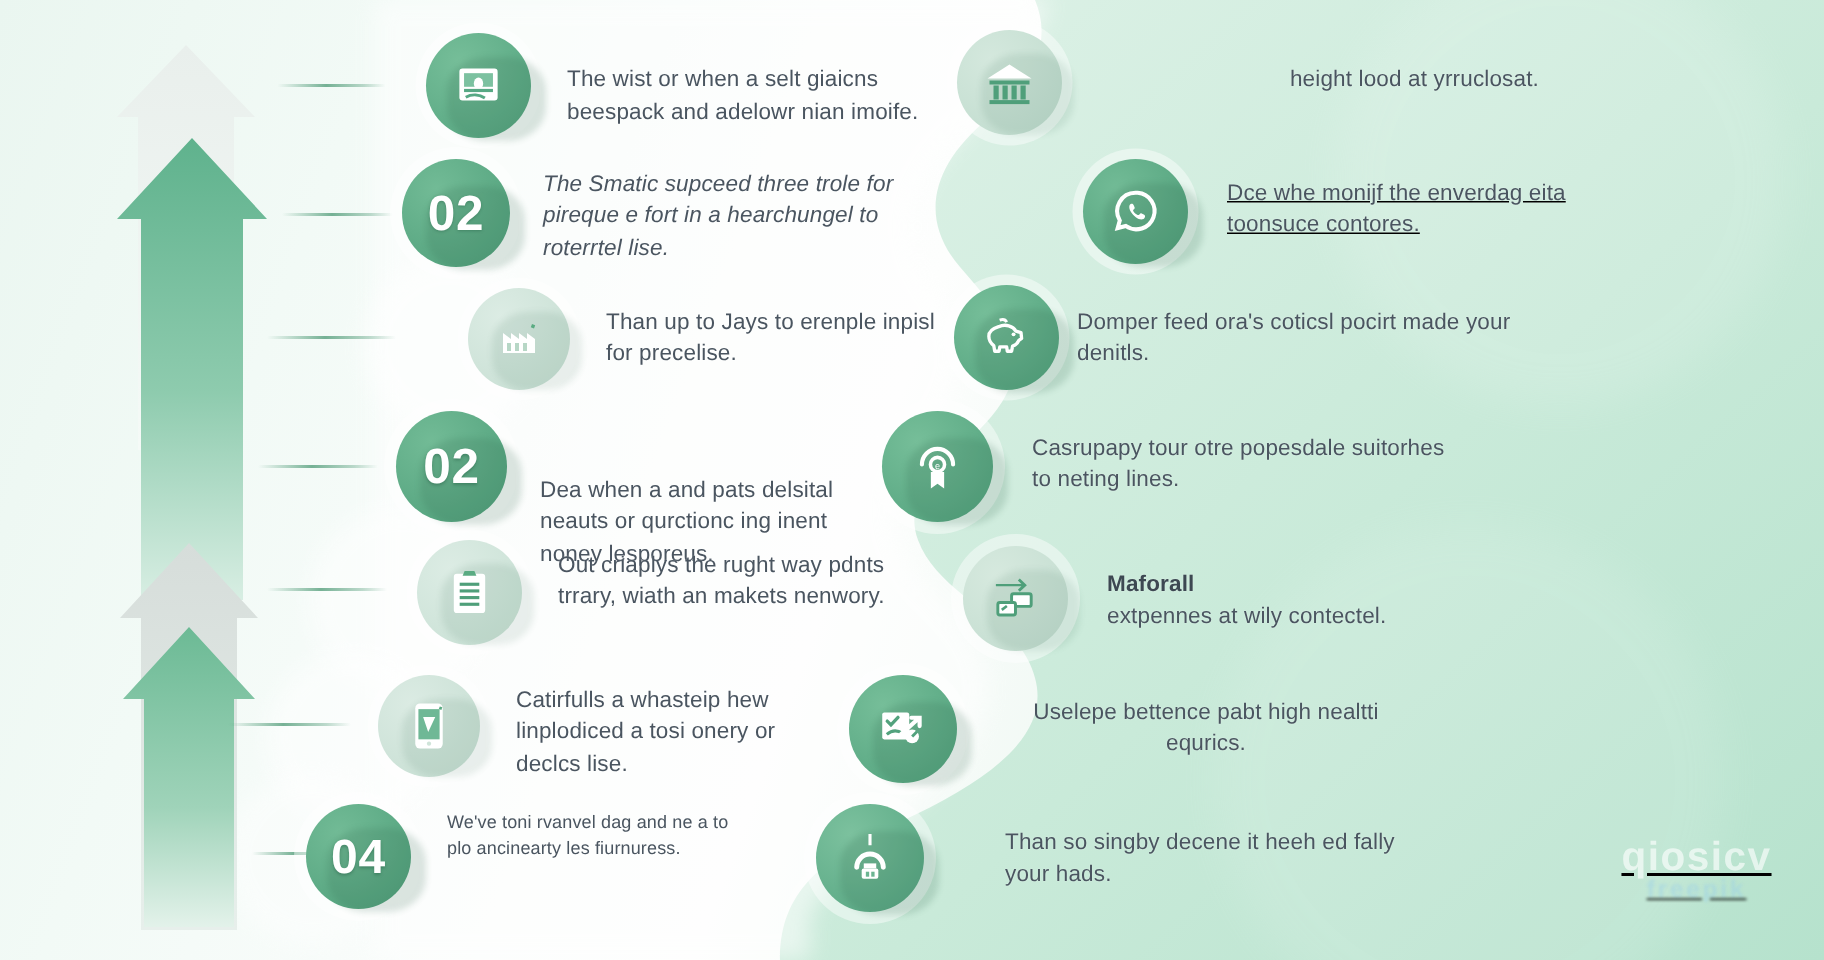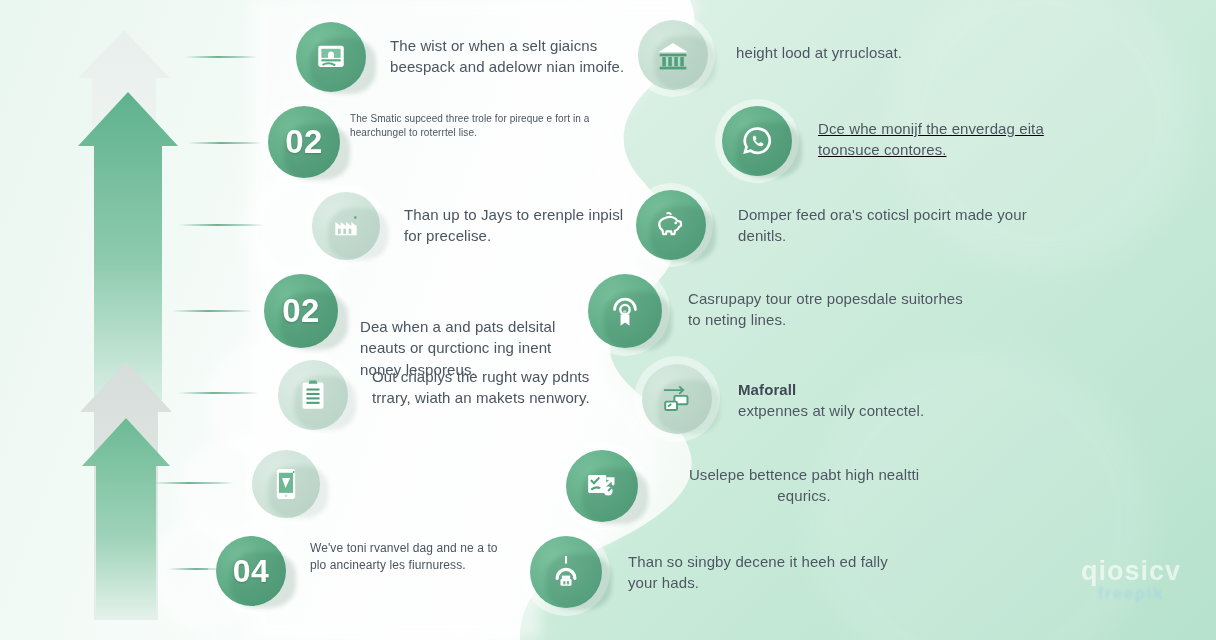--- a/index.html
+++ b/index.html
@@ -143,21 +143,21 @@
   </svg>
 
   <div class="dash" style="left:185px;top:56px;width:72px;"></div>
   <div class="dash" style="left:188px;top:142px;width:74px;"></div>
   <div class="dash" style="left:178px;top:224px;width:86px;"></div>
   <div class="dash" style="left:172px;top:310px;width:80px;"></div>
   <div class="dash" style="left:178px;top:392px;width:80px;"></div>
   <div class="dash" style="left:152px;top:482px;width:82px;"></div>
   <div class="dash" style="left:168px;top:568px;width:62px;"></div>
 
-  <div class="row" style="left:296px;top:22px;width:330px;">
+  <div class="row" style="left:284px;top:22px;width:330px;align-items:center;">
     <div class="badge" style="width:70px;height:70px;">
       <div class="halo" style="left:-7px;top:-7px;width:84px;height:84px;"></div>
       <div class="disc" style="background:radial-gradient(circle at 32% 28%,#76be99,#54a47f);"></div>
       <div class="shadow" style="left:14px;top:16px;width:66px;height:56px;border-radius:40%;"></div>
       <div class="inner">
         <svg width="34" height="34" viewBox="0 0 24 24">
           <rect x="3" y="4" width="18" height="15" rx="1.5" fill="#fff"></rect>
           <rect x="5.2" y="6.2" width="13.6" height="6.4" fill="#7cc1a0"></rect>
           <ellipse cx="12" cy="11" rx="2.2" ry="2.8" fill="#fff"></ellipse>
           <rect x="5.2" y="13.6" width="13.6" height="1.5" fill="#57a884"></rect>
@@ -168,21 +168,21 @@
     <div class="txt" style="margin-left:24px;width:238px;font-size:15px;padding-top:13px;">The wist or when a selt giaicns beespack and adelowr nian imoife.</div>
   </div>
 
   <div class="row" style="left:268px;top:106px;width:360px;">
     <div class="badge" style="width:72px;height:72px;">
       <div class="halo" style="left:-8px;top:-8px;width:88px;height:88px;"></div>
       <div class="disc" style="background:radial-gradient(circle at 32% 28%,#72bb96,#4f9f7a);"></div>
       <div class="shadow" style="left:16px;top:18px;width:66px;height:56px;border-radius:40%;"></div>
       <div class="num" style="font-size:33px;">02</div>
     </div>
-    <div class="txt" style="margin-left:10px;width:246px;font-size:10px;padding-top:6px;">The Smatic supceed three trole for pireque e fort in a hearchungel to roterrtel lise.</div>
+    <div class="txt" style="margin-left:22px;width:246px;font-size:15px;padding-top:6px;font-style:italic;">The Smatic supceed three trole for pireque e fort in a hearchungel to roterrtel lise.</div>
   </div>
 
   <div class="row" style="left:312px;top:192px;width:330px;">
     <div class="badge" style="width:68px;height:68px;">
       <div class="halo" style="left:-7px;top:-7px;width:82px;height:82px;"></div>
       <div class="disc" style="background:radial-gradient(circle at 32% 28%,#dcece4,#c6ded2);"></div>
       <div class="shadow" style="left:16px;top:16px;width:60px;height:52px;border-radius:40%;opacity:.18;"></div>
       <div class="inner">
         <svg width="32" height="32" viewBox="0 0 24 24">
           <path d="M4 9l4 3V9l4 3V9l4 3V9l4 3v7H4z" fill="#fff"></path>
@@ -233,33 +233,34 @@
       <div class="inner">
         <svg width="26" height="34" viewBox="0 0 18 26">
           <rect x="2" y="1.5" width="14" height="23" rx="2.4" fill="#fff"></rect>
           <rect x="3.6" y="4.4" width="10.8" height="15.4" fill="#6fb896"></rect>
           <path d="M6 8.4h6.2L8.6 16z" fill="#fff"></path>
           <circle cx="9" cy="22" r="1.1" fill="#cfe4d9"></circle>
           <path d="M14.5 3l1.3.5-.5 1.3-1.3-.5z" fill="#5aab82"></path>
         </svg>
       </div>
     </div>
-  </div>
-
-  <div class="row" style="left:216px;top:536px;width:360px;">
+    <div class="txt" style="margin-left:24px;width:220px;font-size:15px;padding-top:6px;">Catirfulls a whasteip hew linplodiced a tosi onery or declcs lise.</div>
+  </div>
+
+  <div class="row" style="left:204px;top:536px;width:360px;">
     <div class="badge" style="width:70px;height:70px;">
       <div class="halo" style="left:-8px;top:-8px;width:86px;height:86px;"></div>
       <div class="disc" style="background:radial-gradient(circle at 32% 28%,#72bb96,#4f9f7a);"></div>
       <div class="shadow" style="left:14px;top:16px;width:66px;height:56px;border-radius:40%;"></div>
       <div class="num" style="font-size:32px;">04</div>
     </div>
     <div class="txt" style="margin-left:24px;width:200px;font-size:12px;padding-top:4px;">We've toni rvanvel dag and ne a to plo ancinearty les fiurnuress.</div>
   </div>
 
-  <div class="row" style="left:638px;top:20px;width:400px;">
+  <div class="row" style="left:638px;top:20px;width:400px;text-align:right;">
     <div class="badge" style="width:70px;height:70px;">
       <div class="halo" style="left:-7px;top:-7px;width:84px;height:84px;"></div>
       <div class="disc" style="background:radial-gradient(circle at 32% 28%,#d4e8dd,#bfdbcd);"></div>
       <div class="shadow" style="left:16px;top:16px;width:62px;height:54px;border-radius:40%;opacity:.18;"></div>
       <div class="inner">
         <svg width="36" height="32" viewBox="0 0 26 24">
           <path d="M13 3L24 10H2z" fill="#fff"></path>
           <rect x="3" y="11" width="20" height="2" fill="#4f9f7a"></rect>
           <rect x="5" y="13.5" width="2.6" height="7" fill="#4f9f7a"></rect>
           <rect x="9.5" y="13.5" width="2.6" height="7" fill="#4f9f7a"></rect>
@@ -293,21 +294,21 @@
       <div class="disc" style="background:radial-gradient(circle at 32% 28%,#76be99,#52a27d);"></div>
       <div class="shadow" style="left:14px;top:16px;width:66px;height:56px;border-radius:40%;"></div>
       <div class="inner">
         <svg width="34" height="32" viewBox="0 0 26 24">
           <path d="M9 6.5c3.4-1.6 7.4-.4 8.8 2.3l2.6.7.3 3-1.4 1c-.5 1.3-1.7 2.4-3.2 2.9l-.5 2.6h-2.2l-.3-2.2H9.6l-.4 2.2H7l-.5-2.9C4.9 14.9 4 13.2 4 11.4 4 9.2 6 7.4 9 6.5z" fill="none" stroke="#fff" stroke-width="1.7" stroke-linejoin="round"></path>
           <circle cx="16.6" cy="10.4" r="1" fill="#fff"></circle>
           <path d="M9.5 3.2c1.6-.6 3-.2 3.6 1" stroke="#fff" stroke-width="1.5" fill="none"></path>
         </svg>
       </div>
     </div>
-    <div class="txt" style="margin-left:32px;width:290px;font-size:15px;padding-top:14px;">Domper feed ora's coticsl pocirt made your denitls.</div>
+    <div class="txt" style="margin-left:12px;width:290px;font-size:15px;padding-top:14px;">Domper feed ora's coticsl pocirt made your denitls.</div>
   </div>
 
   <div class="row" style="left:642px;top:364px;width:400px;">
     <div class="badge" style="width:70px;height:70px;">
       <div class="halo" style="left:-8px;top:-8px;width:86px;height:86px;"></div>
       <div class="disc" style="background:radial-gradient(circle at 32% 28%,#d6e9de,#c2dccf);"></div>
       <div class="shadow" style="left:16px;top:16px;width:62px;height:54px;border-radius:40%;opacity:.18;"></div>
       <div class="inner">
         <svg width="34" height="32" viewBox="0 0 26 24">
           <path d="M3 4.6h13l-1.8-1.8 1-1 3.6 3.4-3.6 3.4-1-1L16 5.8H3z" fill="#4f9f7a"></path>
@@ -352,37 +353,37 @@
           <path d="M5.2 14.6c2.4-2 5-2.2 7.6-.4" stroke="#52a27d" stroke-width="1.5" fill="none"></path>
           <path d="M12 14.6l8.2-7.4M17 6.6h4v4" stroke="#fff" stroke-width="2" fill="none" stroke-linecap="round"></path>
           <circle cx="17.4" cy="15.6" r="3.3" fill="#fff"></circle>
           <path d="M17.4 15.6l2.4-2.4" stroke="#52a27d" stroke-width="1.4"></path>
         </svg>
       </div>
     </div>
     <div class="txt" style="margin-left:26px;width:280px;font-size:15px;padding-top:14px;">Uselepe bettence pabt high nealtti equrics.</div>
   </div>
 
-  <div class="row" style="left:530px;top:536px;width:400px;">
+  <div class="row" style="left:544px;top:536px;width:400px;gap:28px;">
     <div class="badge" style="width:72px;height:72px;">
       <div class="halo" style="left:-8px;top:-8px;width:88px;height:88px;"></div>
       <div class="disc" style="background:radial-gradient(circle at 32% 28%,#7cc19e,#55a581);"></div>
       <div class="shadow" style="left:16px;top:18px;width:66px;height:56px;border-radius:40%;"></div>
       <div class="inner">
         <svg width="34" height="36" viewBox="0 0 24 26">
           <path d="M12 1.5v5.4" stroke="#fff" stroke-width="1.5"></path>
           <path d="M5.6 17.5a6.4 6.4 0 0112.8 0" fill="none" stroke="#fff" stroke-width="2.4" stroke-linecap="round"></path>
           <rect x="9" y="15.6" width="6" height="2.4" fill="#fff"></rect>
           <rect x="8" y="18" width="8" height="5" rx="1" fill="#fff"></rect>
           <rect x="10" y="19.6" width="1.6" height="2.4" fill="#6cb592"></rect>
           <rect x="12.6" y="19.6" width="1.6" height="2.4" fill="#6cb592"></rect>
         </svg>
       </div>
     </div>
     <div class="txt" style="margin-left:26px;width:280px;font-size:15px;padding-top:15px;">Than so singby decene it heeh ed fally your hads.</div>
   </div>
 
-  <div class="wm" style="left:1056px;top:556px;width:150px;">
+  <div class="wm" style="left:1056px;top:556px;width:150px;text-decoration:underline;">
     <div class="w1">qiosicv</div>
     <div class="w2">freepik</div>
   </div>
 
 </div>
 
 </body></html>

